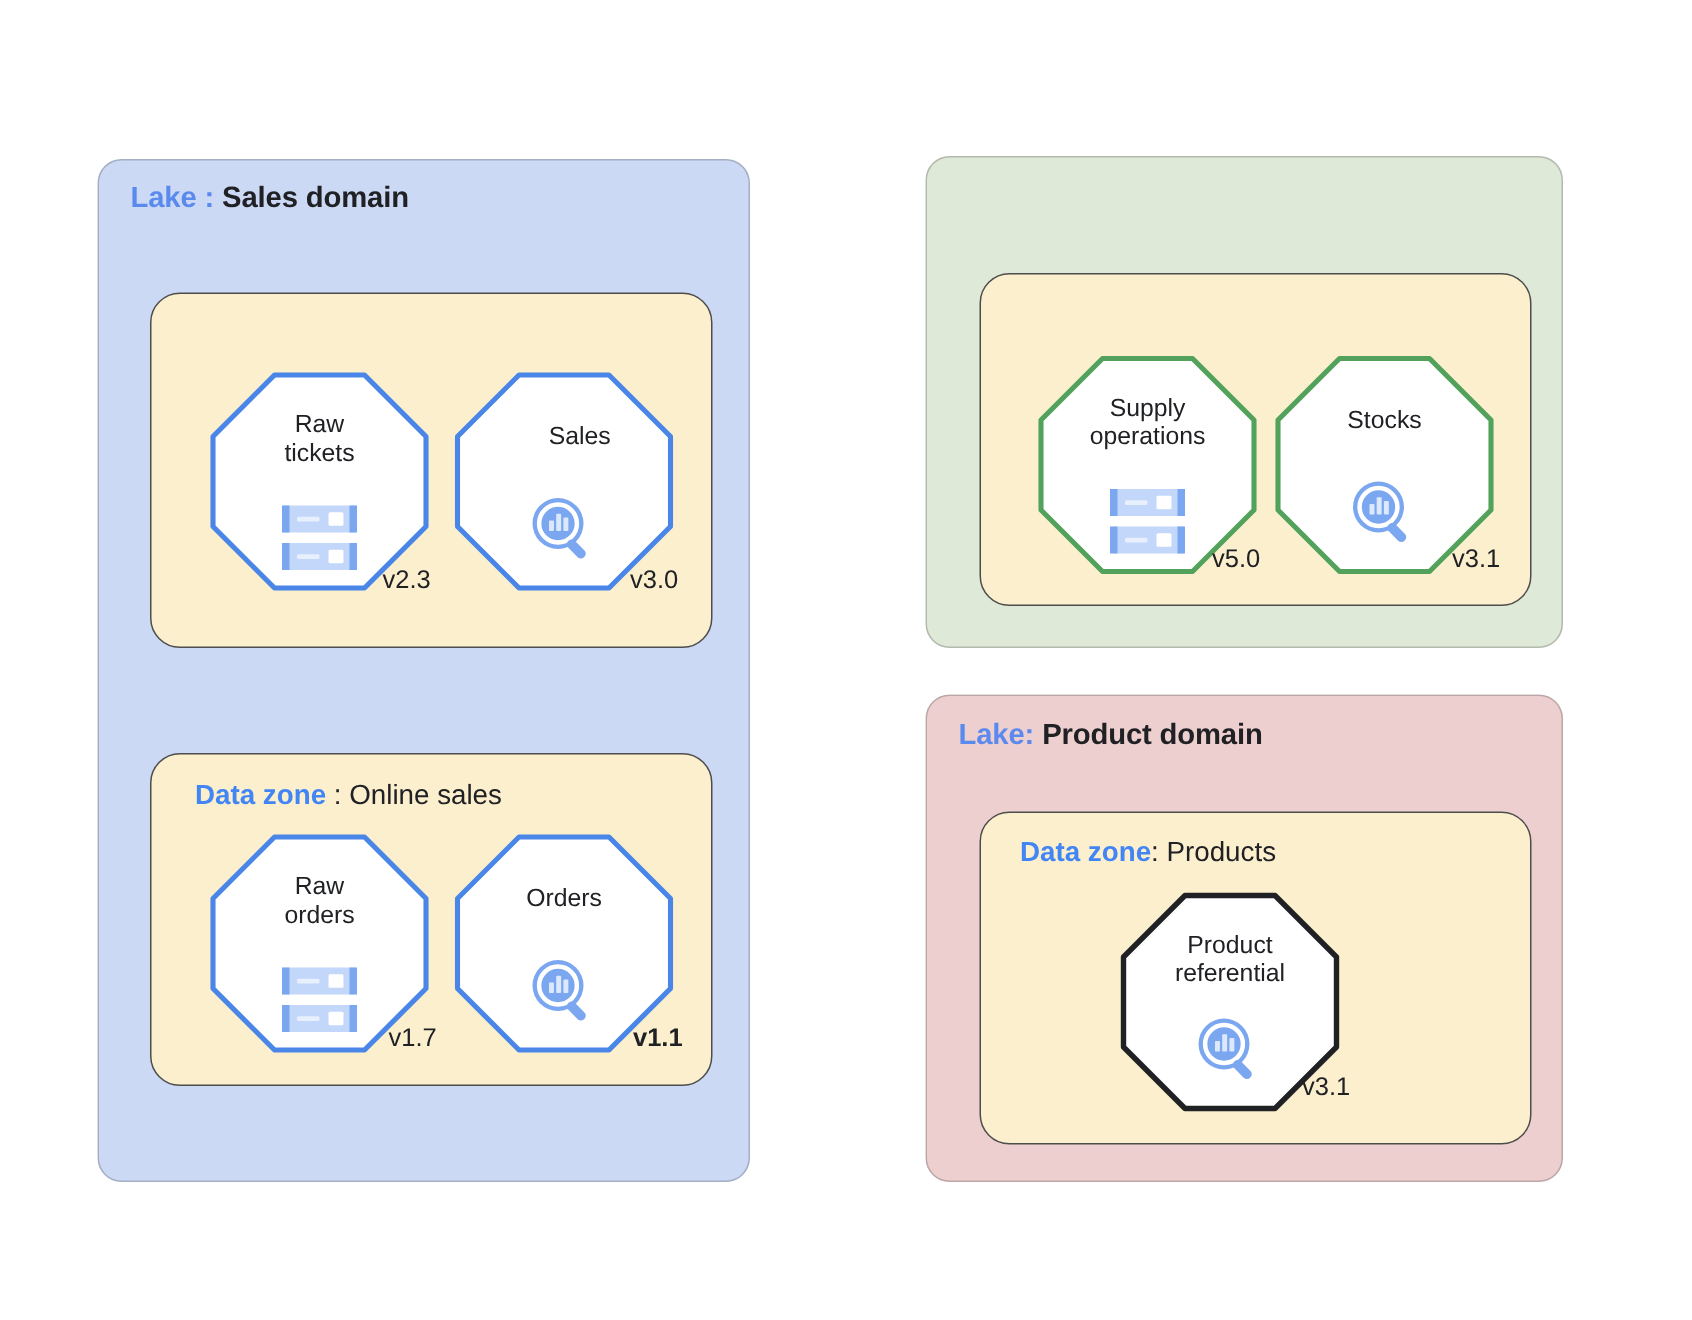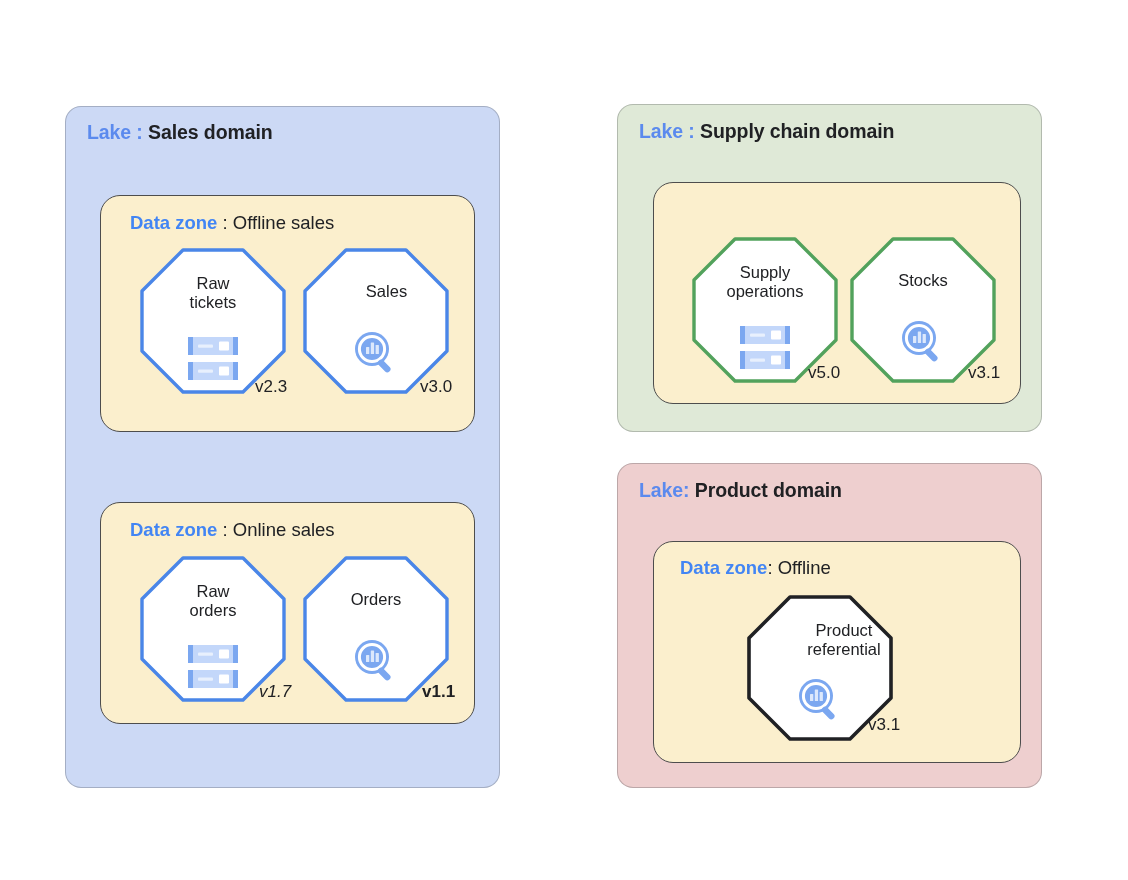--- a/index.html
+++ b/index.html
@@ -98,23 +98,20 @@
 
 <div class="canvas">
 
   <div class="lake" style="left:65px; top:106px; width:435px; height:682px; background:#ccd9f5;">
   </div>
   <div class="lake-title" style="left:87px; top:121px;">
     <span class="kw">Lake</span><span class="kw"> : </span><span>Sales domain</span>
   </div>
 
   <div class="zone" style="left:100px; top:195px; width:375px; height:237px;">
-  </div>
-  <div class="zone-title" style="left:130px; top:212px;">
-    <span class="kw">Data zone</span><span> : </span><span>Offline sales</span>
   </div>
 
   <div class="asset" style="left:140px; top:248px; width:146px; height:146px;">
     <svg class="oct" width="146" height="146" viewBox="0 0 146 146">
       <polygon points="43,2 103,2 144,43 144,103 103,144 43,144 2,103 2,43" fill="#ffffff" stroke="#4a86e8" stroke-width="3.4" stroke-linejoin="round"></polygon>
     </svg>
     <div class="asset-label" style="top:26px;">Raw
 tickets</div>
     <div class="asset-icon" style="left:46px; top:88px;">
       <svg width="54" height="46" viewBox="0 0 54 46">
@@ -171,44 +168,41 @@
         <rect x="12" y="8.5" width="15" height="3.2" rx="1" fill="#e8f0fd"></rect>
         <rect x="33" y="5.5" width="10" height="9" rx="1" fill="#ffffff"></rect>
         <rect x="2" y="26" width="50" height="18" rx="1.5" fill="#c3d7fa"></rect>
         <rect x="2" y="26" width="5" height="18" fill="#7ba7f0"></rect>
         <rect x="47" y="26" width="5" height="18" fill="#7ba7f0"></rect>
         <rect x="12" y="33.5" width="15" height="3.2" rx="1" fill="#e8f0fd"></rect>
         <rect x="33" y="30.5" width="10" height="9" rx="1" fill="#ffffff"></rect>
       </svg>
     </div>
   </div>
-  <div class="asset-version" style="left:259px; top:682px;font-style:italic;">v1.7</div>
+  <div class="asset-version" style="left:259px; top:682px;">v1.7</div>
 
   <div class="asset" style="left:303px; top:556px; width:146px; height:146px;">
     <svg class="oct" width="146" height="146" viewBox="0 0 146 146">
       <polygon points="43,2 103,2 144,43 144,103 103,144 43,144 2,103 2,43" fill="#ffffff" stroke="#4a86e8" stroke-width="3.4" stroke-linejoin="round"></polygon>
     </svg>
     <div class="asset-label" style="top:34px;">Orders</div>
     <div class="asset-icon" style="left:50px; top:82px;">
       <svg width="48" height="48" viewBox="0 0 48 48">
         <circle cx="19" cy="19" r="17" fill="#7ba7f0"></circle>
         <circle cx="19" cy="19" r="12.6" fill="none" stroke="#ffffff" stroke-width="3"></circle>
         <rect x="13" y="17" width="3.3" height="7" rx="0.6" fill="#dce8fc"></rect>
         <rect x="17.8" y="12.5" width="3.3" height="11.5" rx="0.6" fill="#dce8fc"></rect>
         <rect x="22.6" y="15" width="3.3" height="9" rx="0.6" fill="#dce8fc"></rect>
         <rect x="28" y="28.5" width="6.4" height="15" rx="3" fill="#7ba7f0" transform="rotate(-45 31.2 36)"></rect>
       </svg>
     </div>
   </div>
   <div class="asset-version" style="left:422px; top:682px;font-weight:bold;">v1.1</div>
 
   <div class="lake" style="left:617px; top:104px; width:425px; height:328px; background:#dfe9d7;">
-  </div>
-  <div class="lake-title" style="left:639px; top:120px;">
-    <span class="kw">Lake</span><span class="kw"> : </span><span>Supply chain domain</span>
   </div>
 
   <div class="zone" style="left:653px; top:182px; width:368px; height:222px;">
   </div>
 
   <div class="asset" style="left:692px; top:237px; width:146px; height:146px;border-radius:20px;">
     <svg class="oct" width="146" height="146" viewBox="0 0 146 146">
       <polygon points="43,2 103,2 144,43 144,103 103,144 43,144 2,103 2,43" fill="#ffffff" stroke="#52a25c" stroke-width="3.4" stroke-linejoin="round"></polygon>
     </svg>
     <div class="asset-label" style="top:26px;">Supply
@@ -250,24 +244,24 @@
 
   <div class="lake" style="left:617px; top:463px; width:425px; height:325px; background:#eecfcf;">
   </div>
   <div class="lake-title" style="left:639px; top:479px;">
     <span class="kw">Lake</span><span class="kw">: </span><span>Product domain</span>
   </div>
 
   <div class="zone" style="left:653px; top:541px; width:368px; height:222px;">
   </div>
   <div class="zone-title" style="left:680px; top:557px;">
-    <span class="kw">Data zone</span><span>: </span><span>Offline</span>
-  </div>
-
-  <div class="asset" style="left:747px; top:595px; width:146px; height:146px;padding-left:48px;">
+    <span class="kw">Data zone</span><span>: </span><span>Products</span>
+  </div>
+
+  <div class="asset" style="left:747px; top:595px; width:146px; height:146px;">
     <svg class="oct" width="146" height="146" viewBox="0 0 146 146">
       <polygon points="43,2 103,2 144,43 144,103 103,144 43,144 2,103 2,43" fill="#ffffff" stroke="#202124" stroke-width="3.6" stroke-linejoin="round"></polygon>
     </svg>
     <div class="asset-label" style="top:26px;">Product
 referential</div>
     <div class="asset-icon" style="left:50px; top:82px;">
       <svg width="48" height="48" viewBox="0 0 48 48">
         <circle cx="19" cy="19" r="17" fill="#7ba7f0"></circle>
         <circle cx="19" cy="19" r="12.6" fill="none" stroke="#ffffff" stroke-width="3"></circle>
         <rect x="13" y="17" width="3.3" height="7" rx="0.6" fill="#dce8fc"></rect>

